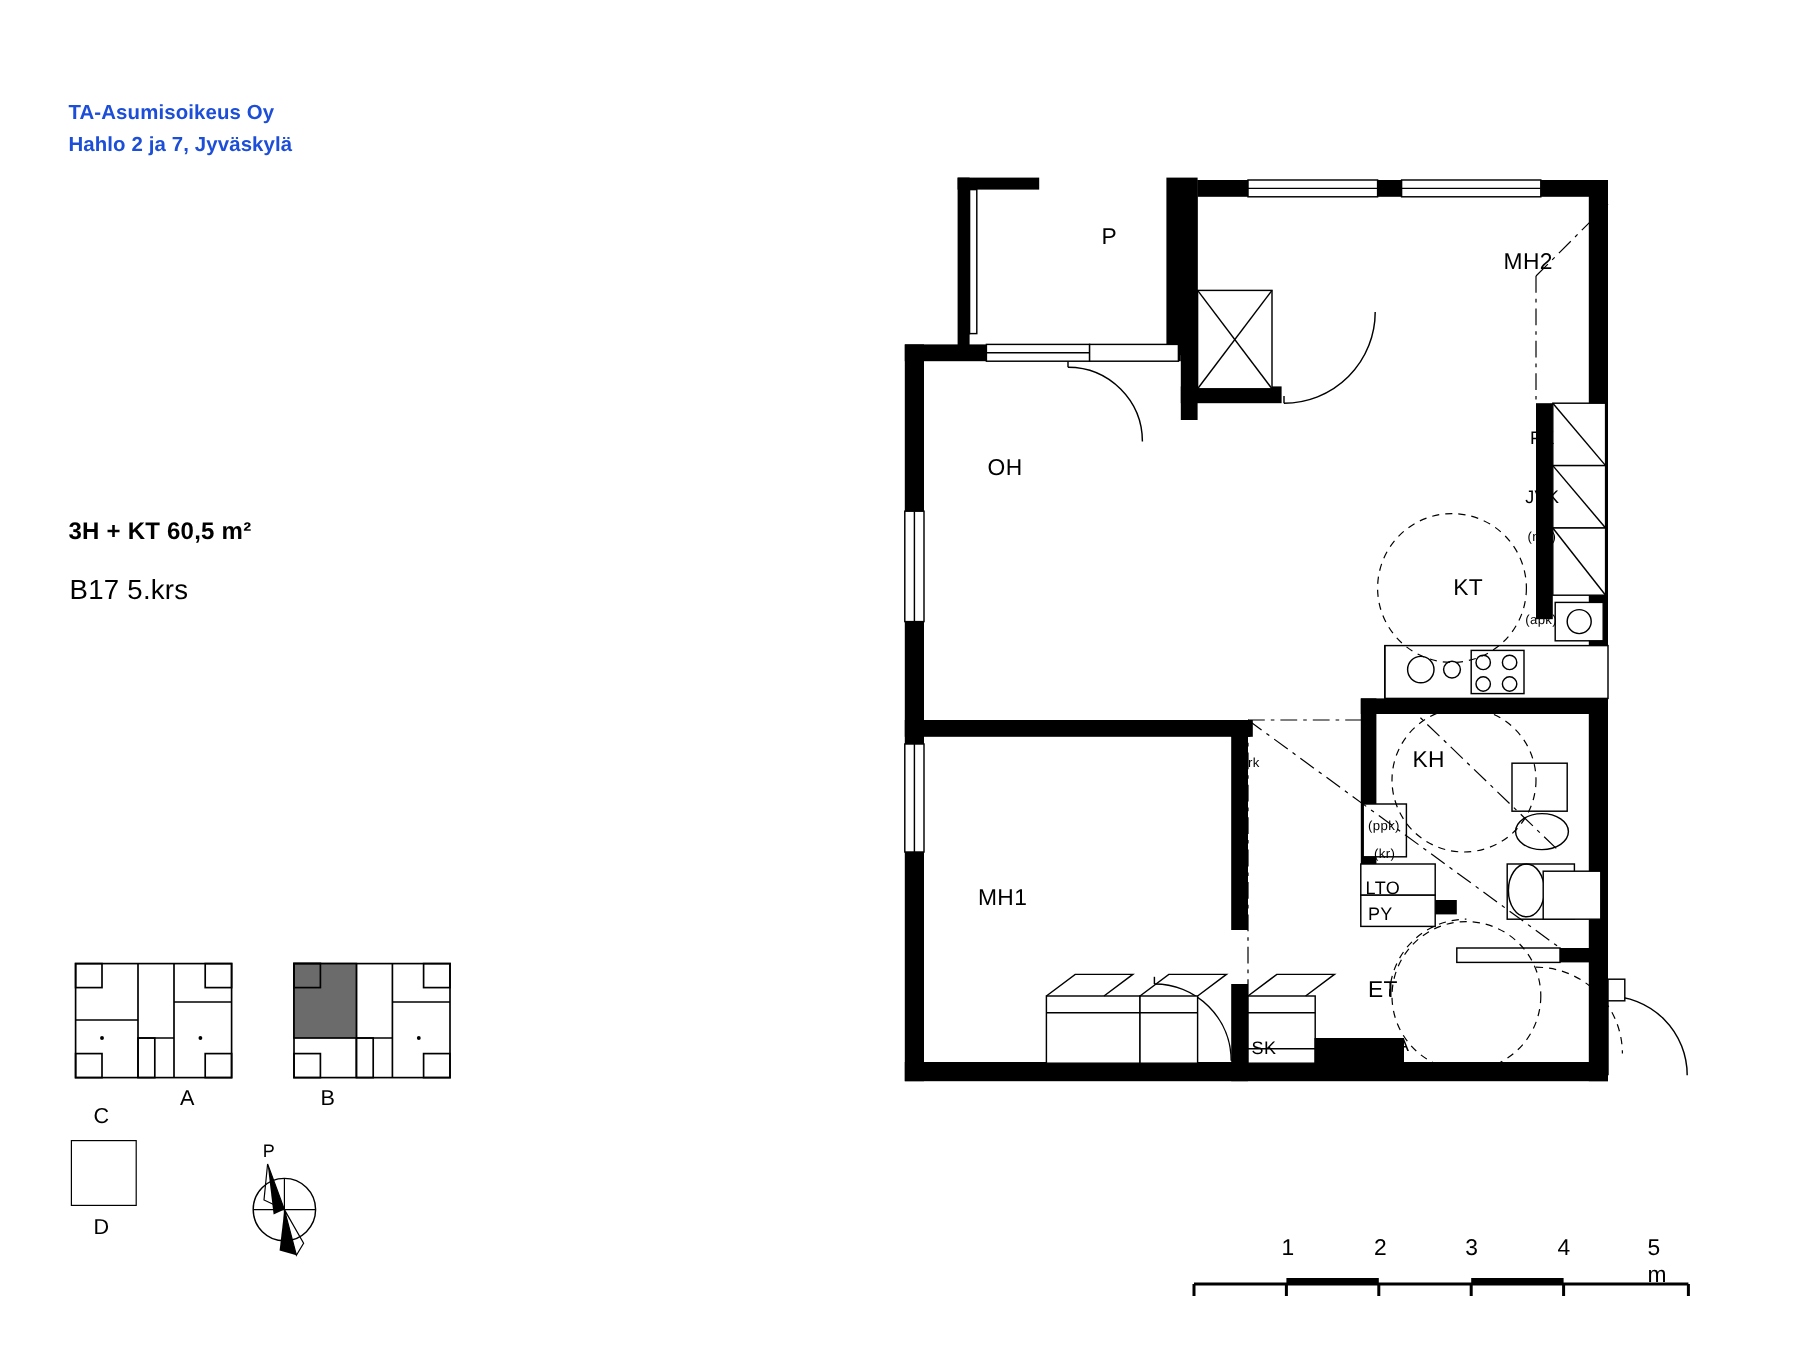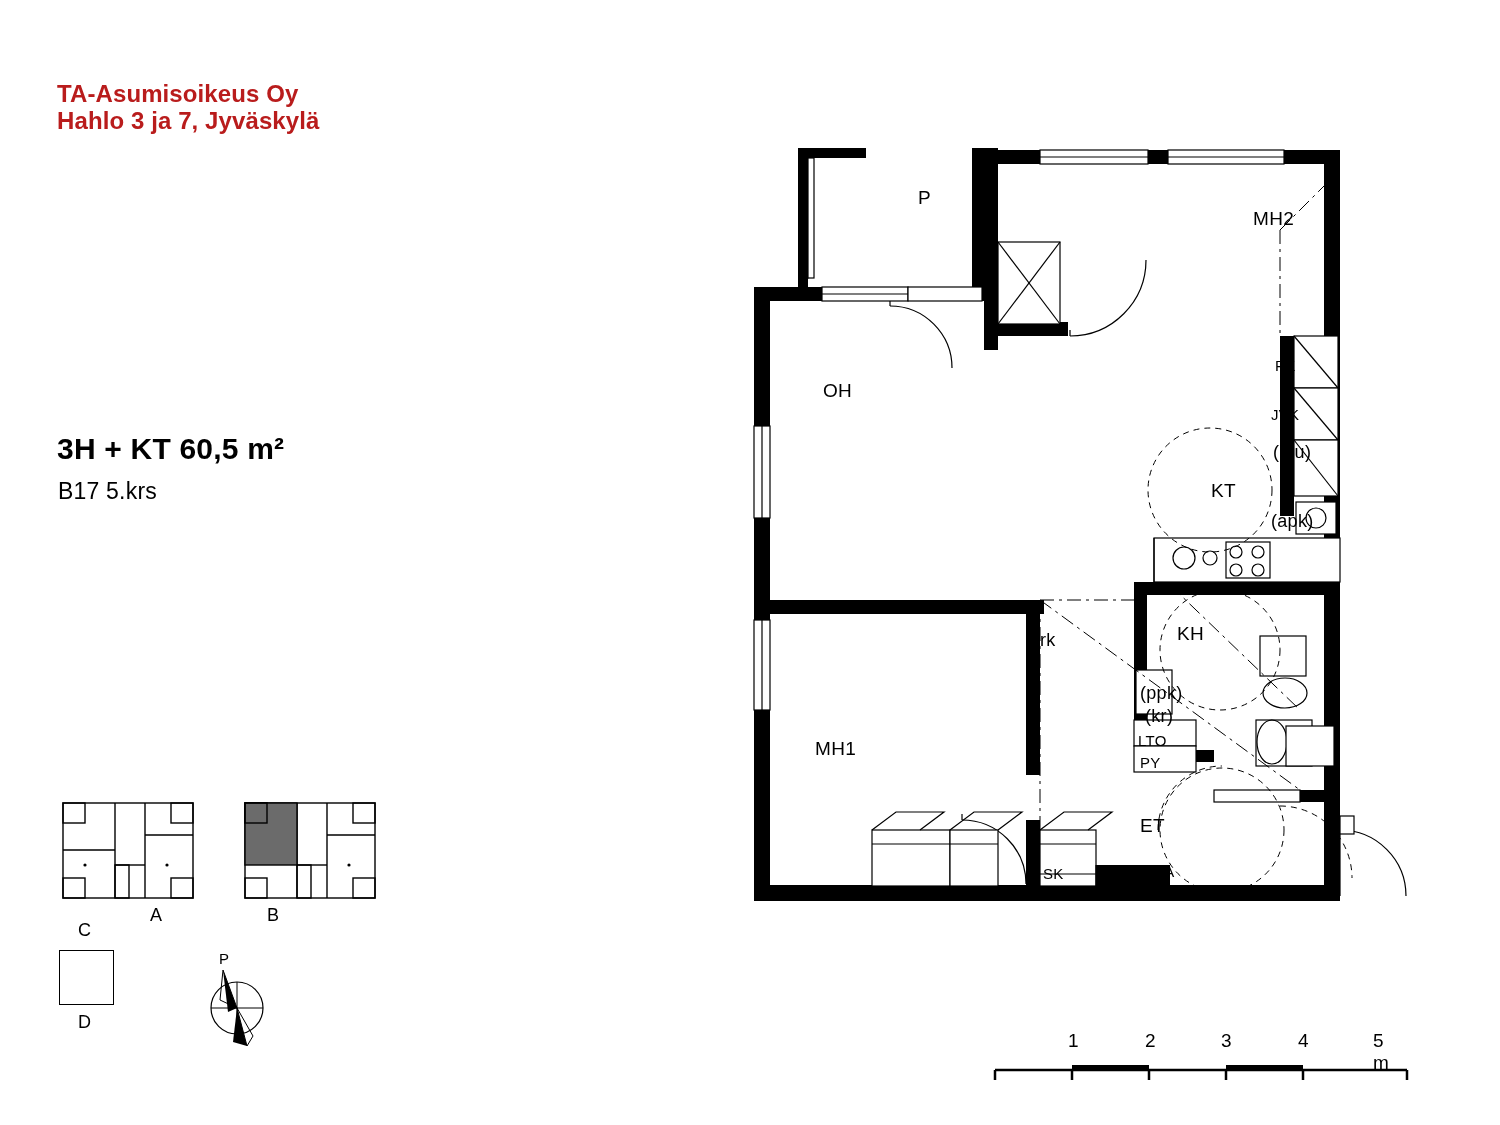--- a/index.html
+++ b/index.html
@@ -12,33 +12,33 @@
     height: 1125px;
     position: relative;
     font-family: "Liberation Sans", sans-serif;
     color: #000000;
     overflow: hidden;
   }
   .company-block {
     position: absolute;
     left: 57px;
     top: 80px;
-    color: #b91c1c;
+    color: #1d4ed8;
     font-weight: bold;
-    font-size: 24px;
+    font-size: 17px;
     line-height: 27px;
     letter-spacing: 0.1px;
   }
   .company-block div { white-space: nowrap; }
 
   .apt-title {
     position: absolute;
     left: 57px;
     top: 432px;
-    font-size: 30px;
+    font-size: 20px;
     font-weight: bold;
     letter-spacing: 0.2px;
   }
   .apt-sub {
     position: absolute;
     left: 58px;
     top: 478px;
     font-size: 23px;
     letter-spacing: 0.2px;
   }
@@ -74,28 +74,28 @@
   
   .plan { position: absolute; left: 740px; top: 130px; }
 
   .room-label {
     position: absolute;
     font-size: 19px;
     letter-spacing: 0.3px;
     white-space: nowrap;
   }
   .room-label.small { font-size: 15px; }
-  .room-label.tiny { font-size: 18px; }
+  .room-label.tiny { font-size: 11px; }
 </style>
 </head>
 <body>
 
 <div class="company-block">
   <div>TA-Asumisoikeus Oy</div>
-  <div>Hahlo 3 ja 7, Jyväskylä</div>
+  <div>Hahlo 2 ja 7, Jyväskylä</div>
 </div>
 
 <div class="apt-title">3H + KT 60,5 m²</div>
 <div class="apt-sub">B17  5.krs</div>
 
 <div class="keyplans">
   <svg width="360" height="140" viewBox="0 0 360 140">
     <g fill="none" stroke="#000" stroke-width="1.4">
 
       <rect x="8" y="8" width="130" height="95"></rect>

